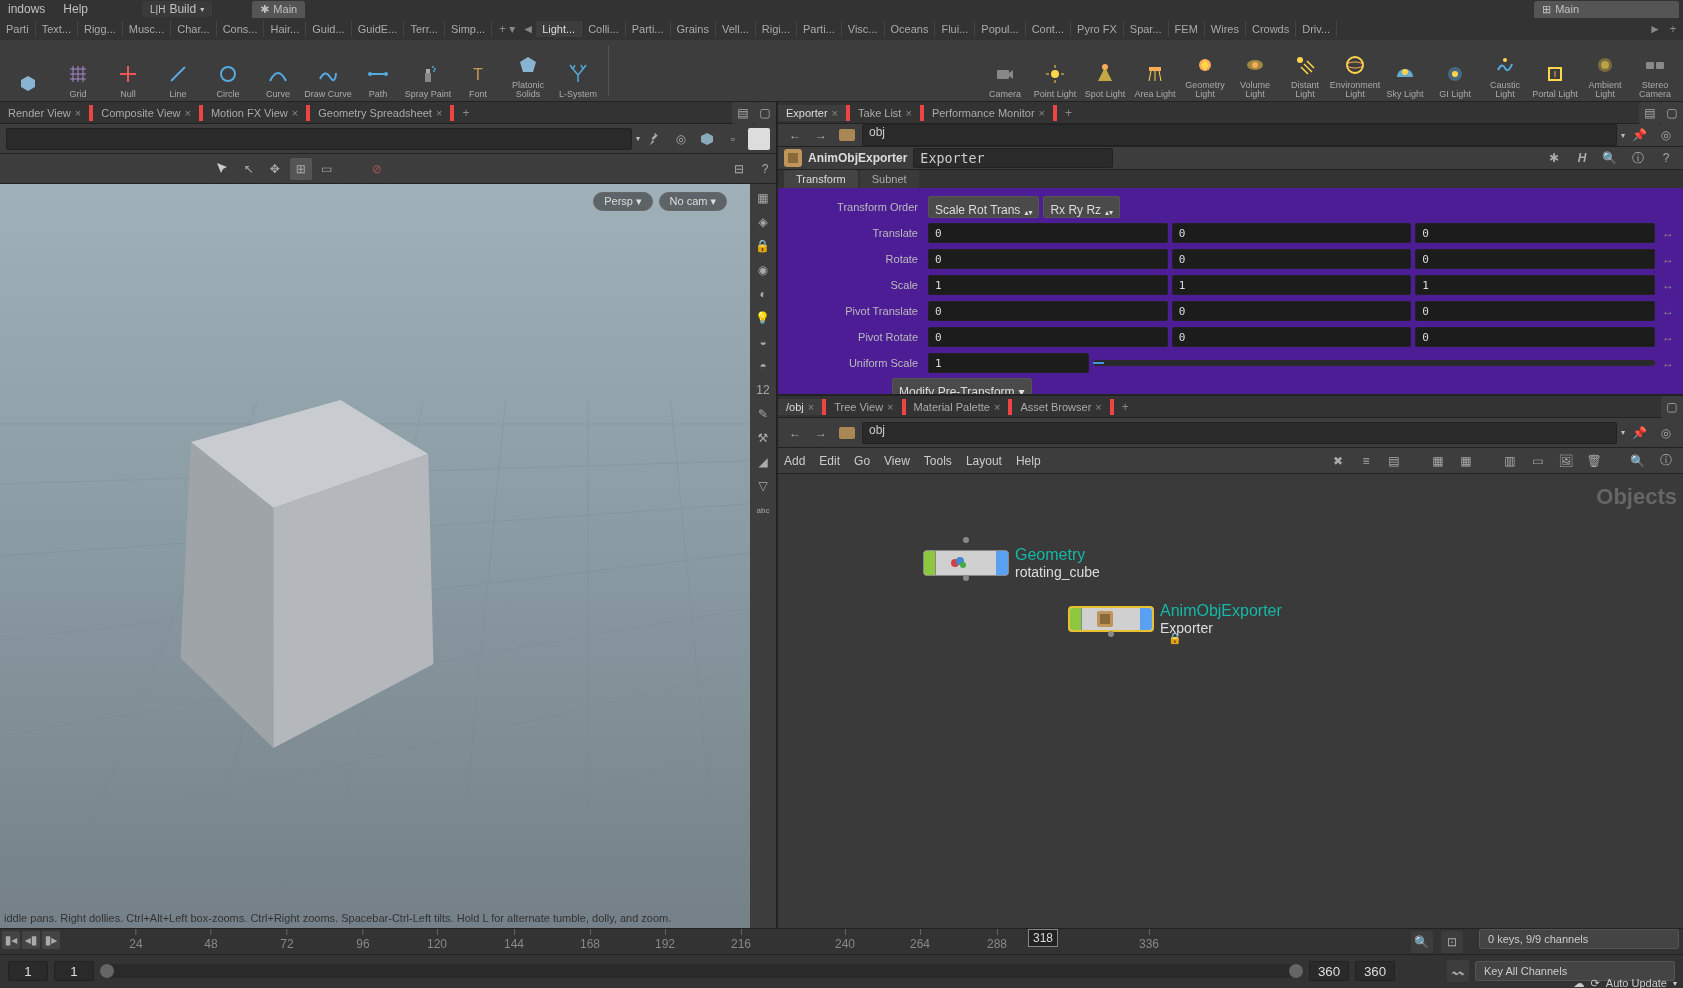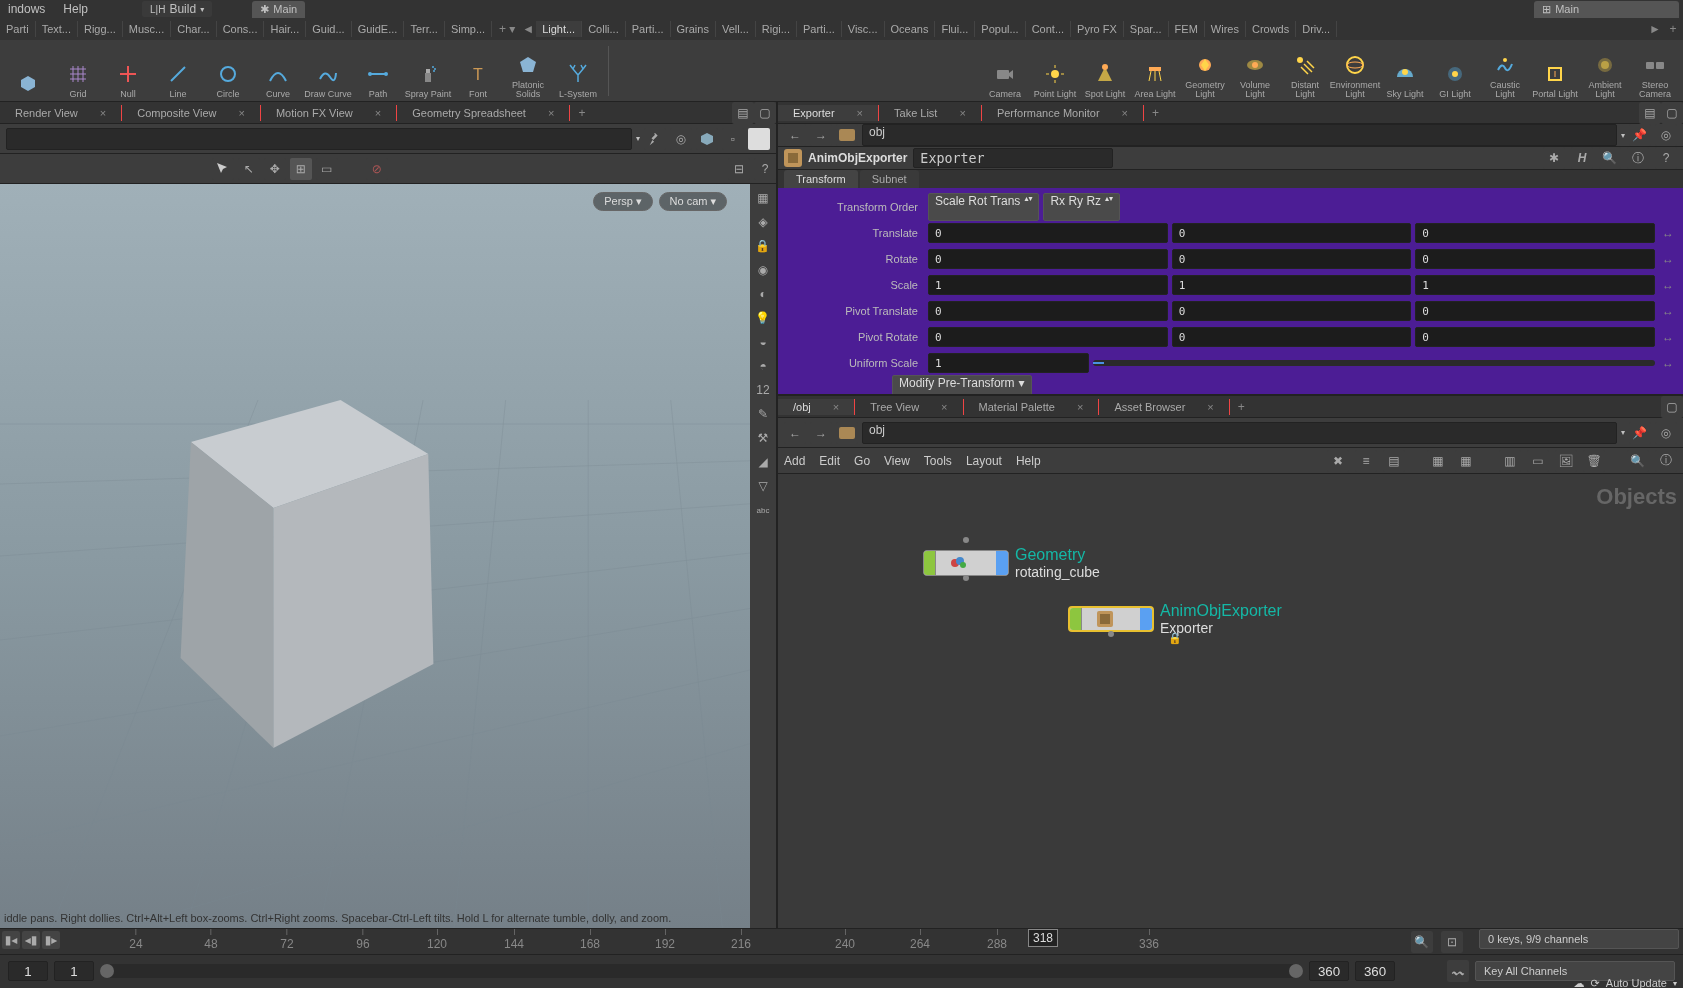--- a/index.html
+++ b/index.html
@@ -10,21 +10,21 @@
 .desktop-tab { background: #555; border-radius: 3px 3px 0 0; padding: 2px 8px; font-size: 11px; display: flex; align-items: center; gap: 4px;}
 .shelf-tabs { height: 22px; background: #333; display: flex; align-items: center; overflow: hidden; }
 .shelf-tab { padding: 2px 6px; font-size: 11px; color: #aaa; border-right: 1px solid #444; white-space: nowrap; cursor: pointer; }
 .shelf-tab.active { background: #3d3d3d; color: #ddd; }
 .shelf-row { height: 62px; background: #3d3d3d; border-bottom: 1px solid #222; display: flex; align-items: center; padding: 0 4px; gap: 2px; }
 .shelf-item { width: 48px; height: 56px; display: flex; flex-direction: column; align-items: center; justify-content: flex-end; gap: 2px; cursor: pointer; border-radius: 3px; }
 .shelf-item .icon { width: 28px; height: 28px; display: flex; align-items: center; justify-content: center; }
 .shelf-item .label { font-size: 9px; color: #aaa; text-align: center; line-height: 1; }
 .vsep { width: 1px; height: 50px; background: #555; margin: 0 4px; }
 .pane-tabs { height: 22px; background: #333; border-bottom: 1px solid #222; display: flex; align-items: center; }
-.pane-tab { padding: 2px 15px; font-size: 11px; color: #aaa; display: flex; align-items: center; gap: 22px; cursor: pointer; border-right: 1px solid #ef4444; }
+.pane-tab { padding: 2px 8px; font-size: 11px; color: #aaa; display: flex; align-items: center; gap: 4px; cursor: pointer; border-right: 4px solid #ef4444; }
 .pane-tab.active { background: #3d3d3d; color: #ddd; }
 .pane-tab .close { color: #888; font-size: 11px; }
 .plus-tab { padding: 2px 8px; color: #888; cursor: pointer; }
 .main { display: flex; height: 826px; }
 .left-col { width: 778px; display: flex; flex-direction: column; border-right: 2px solid #222; }
 .right-col { flex: 1; display: flex; flex-direction: column; }
 .path-bar { height: 30px; background: #3d3d3d; border-bottom: 1px solid #222; display: flex; align-items: center; padding: 0 6px; gap: 4px; }
 .path-input { flex: 1; background: #2a2a2a; border: 1px solid #222; height: 22px; border-radius: 2px; padding: 0 6px; color: #ccc; }
 .icon-btn { width: 22px; height: 22px; background: #3d3d3d; border-radius: 2px; display: flex; align-items: center; justify-content: center; cursor: pointer; color: #aaa; }
 .viewport-toolbar { height: 30px; background: #3d3d3d; border-bottom: 1px solid #222; display: flex; align-items: center; justify-content: center; gap: 4px; }
@@ -37,21 +37,21 @@
 .parm-header { height: 30px; background: #3d3d3d; border-bottom: 1px solid #222; display: flex; align-items: center; padding: 0 6px; gap: 6px; }
 .parm-type { font-weight: bold; color: #ddd; }
 .parm-name-input { background: #2a2a2a; border: 1px solid #222; height: 20px; padding: 0 6px; color: #ccc; border-radius: 2px; width: 200px; font-family: monospace; }
 .parm-tabs { height: 24px; background: #333; display: flex; align-items: flex-end; padding: 0 6px; }
 .parm-tab { padding: 3px 12px; font-size: 11px; background: #3a3a3a; border-radius: 3px 3px 0 0; margin-right: 2px; cursor: pointer; color: #aaa; }
 .parm-tab.active { background: #444; color: #ddd; }
 .parm-body { padding: 6px; background: #4c1d95; }
 .parm-row { display: flex; align-items: center; height: 26px; gap: 4px; }
 .parm-label { width: 140px; text-align: right; color: #bbb; font-size: 11px; padding-right: 6px; }
 .parm-input { flex: 1; background: #1c1c1c; border: 1px solid #222; height: 20px; color: #ddd; padding: 0 6px; font-family: monospace; font-size: 11px; border-radius: 2px; }
-.parm-select { background: #4a4a4a; border: 1px solid #555; height: 28px; color: #ddd; padding: 0 6px; border-radius: 2px; display: flex; align-items: flex-start; gap: 4px; }
+.parm-select { background: #4a4a4a; border: 1px solid #555; height: 22px; color: #ddd; padding: 0 6px; border-radius: 2px; display: flex; align-items: flex-end; gap: 4px; }
 .slider-track { flex: 1; height: 6px; background: #2a2a2a; border-radius: 3px; position: relative; }
 .slider-fill { position: absolute; left: 0; top: 50%; height: 2px; background: #4a90e2; transform: translateY(-50%); }
 .network-area { flex: 1; background: #3a3a3a; position: relative; overflow: hidden; }
 .network-menu { height: 26px; background: #3d3d3d; border-bottom: 1px solid #222; display: flex; align-items: center; padding: 0 6px; gap: 14px; }
 .network-menu .mi { font-size: 12px; color: #ccc; cursor: pointer; }
 .network-toolbar-right { margin-left: auto; display: flex; gap: 6px; }
 .node { position: absolute; display: flex; align-items: center; gap: 6px; }
 .node-body { width: 86px; height: 26px; background: #d0d0d0; border: 1px solid #888; border-radius: 4px; display: flex; align-items: center; position: relative; }
 .node-body.selected { border: 2px solid #e8c030; }
 .node-flag { width: 12px; height: 100%; border-radius: 3px 0 0 3px; }

